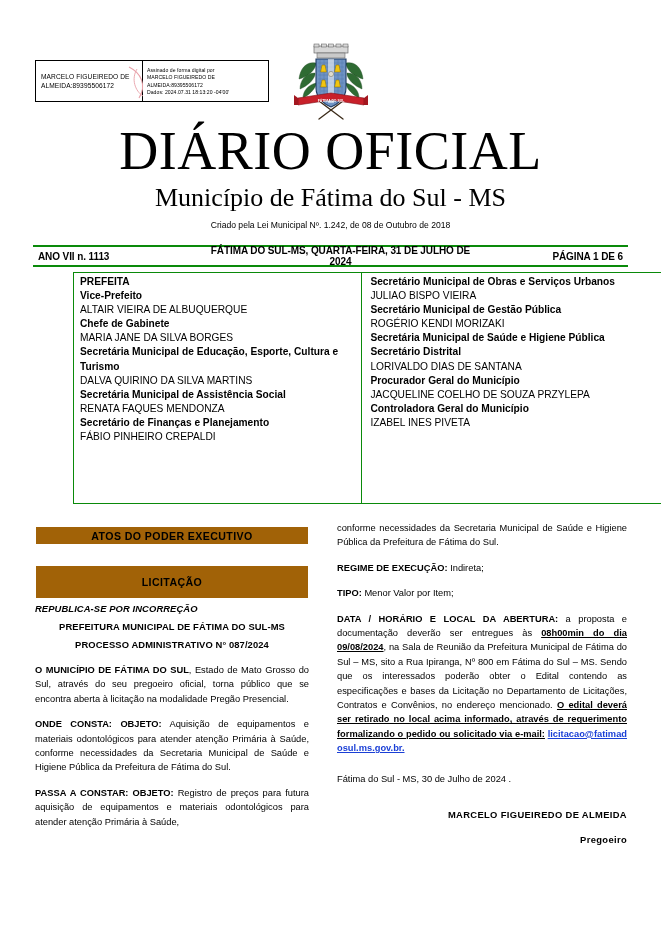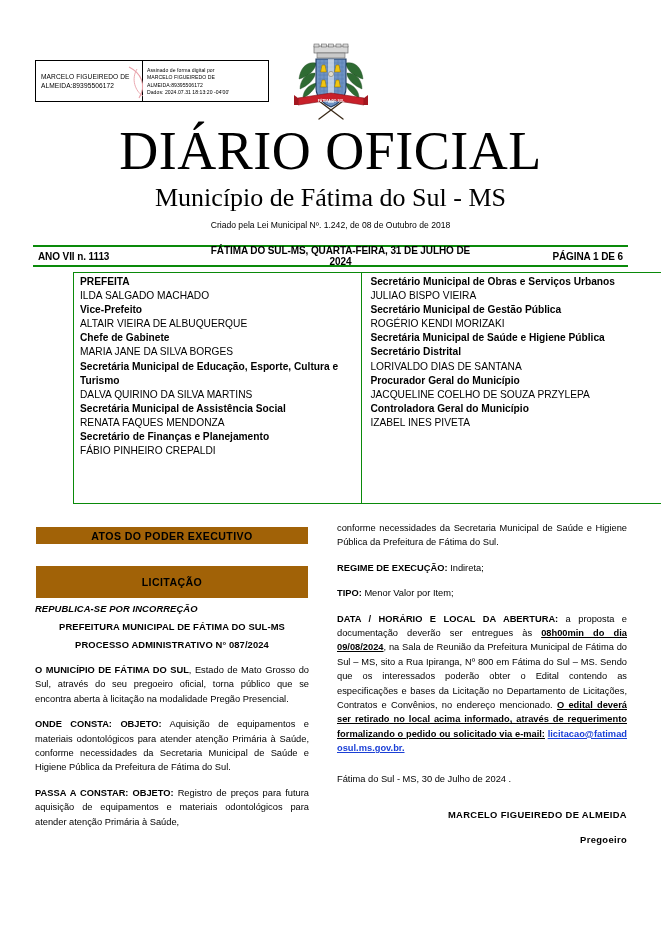--- a/index.html
+++ b/index.html
@@ -316,21 +316,20 @@
 
   <div class="infobar">
     <div class="ib-left">ANO VII n. 1113</div>
     <div class="ib-mid">FÁTIMA DO SUL-MS, QUARTA-FEIRA, 31 DE JULHO DE 2024</div>
     <div class="ib-right">PÁGINA 1 DE 6</div>
   </div>
 
   <div class="officials">
     <div class="off-col off-col-left">
       <div class="off-role">PREFEITA</div>
-      <div class="off-name">ILDA SALGADO MACHADO</div>
       <div class="off-role">Vice-Prefeito</div>
       <div class="off-name">ALTAIR VIEIRA DE ALBUQUERQUE</div>
       <div class="off-role">Chefe de Gabinete</div>
       <div class="off-name">MARIA JANE DA SILVA BORGES</div>
       <div class="off-role">Secretária Municipal de Educação, Esporte, Cultura e Turismo</div>
       <div class="off-name">DALVA QUIRINO DA SILVA MARTINS</div>
       <div class="off-role">Secretária Municipal de Assistência Social</div>
       <div class="off-name">RENATA FAQUES MENDONZA</div>
       <div class="off-role">Secretário de Finanças e Planejamento</div>
       <div class="off-name">FÁBIO PINHEIRO CREPALDI</div>

